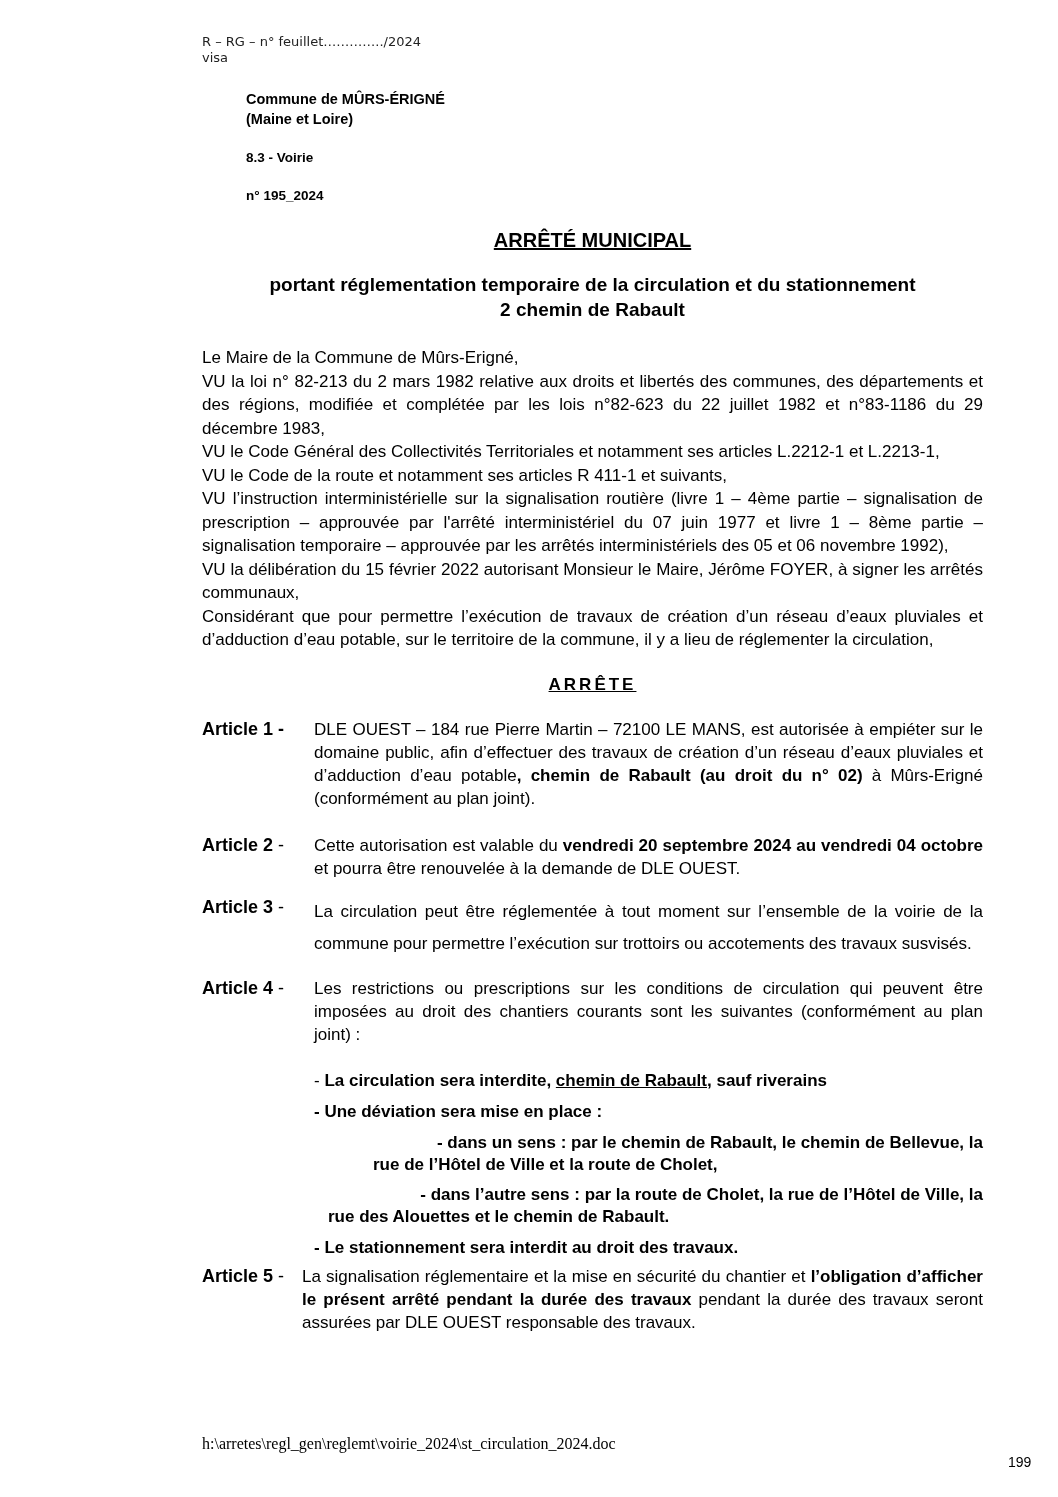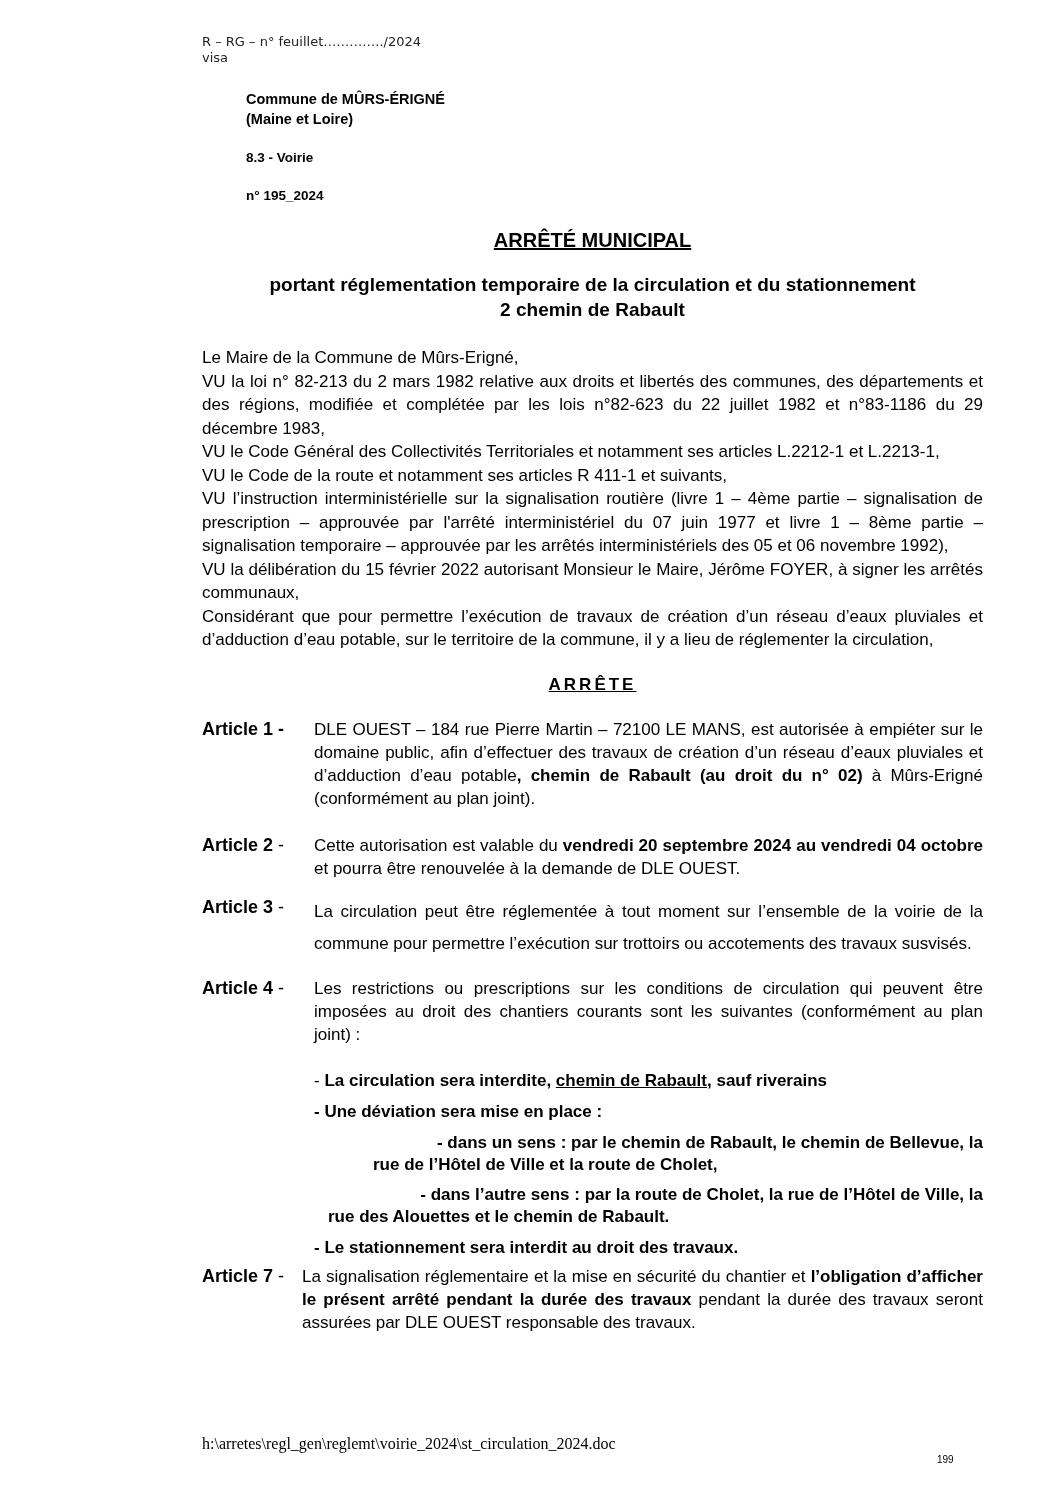--- a/index.html
+++ b/index.html
@@ -12,21 +12,21 @@
   .u { text-decoration: underline; }
   .para { left: 202px; width: 781px; font-family: "Liberation Sans", sans-serif; font-size: 17px; line-height: 23.5px; text-align: justify; }
   .para p { margin: 0; }
   .art-label { left: 202px; font-family: "Liberation Sans", sans-serif; font-size: 18px; font-weight: bold; line-height: 23px; }
   .art-label .dash { font-weight: normal; }
   .art-body { left: 314px; width: 669px; font-family: "Liberation Sans", sans-serif; font-size: 17px; line-height: 23px; text-align: justify; }
   .art-body.a5 { left: 302px; width: 681px; }
   b { font-weight: bold; }
   .li { font-family: "Liberation Sans", sans-serif; font-size: 17px; line-height: 23px; font-weight: bold; }
   .footer { left: 202px; font-family: "Liberation Serif", serif; font-size: 16px; }
-  .pnum { left: 937px; font-family: "Liberation Sans", sans-serif; font-size: 10px; }
+  .pnum { left: 1008px; font-family: "Liberation Sans", sans-serif; font-size: 14px; }
 </style>
 </head>
 <body>
 
 <div class="page">
 
   <div class="abs hdr-small" style="top:34px;">R – RG – n° feuillet…………../2024</div>
   <div class="abs hdr-small" style="top:50px;">visa</div>
   <div class="abs hdr-bold" style="top:89px;">Commune de MÛRS-ÉRIGNÉ</div>
   <div class="abs hdr-bold" style="top:109px;">(Maine et Loire)</div>
@@ -82,21 +82,21 @@
 
   <div class="abs li" style="left:389px; width:594px; top:1131px; text-align:right;">- dans un sens : par le chemin de Rabault, le chemin de Bellevue, la</div>
   <div class="abs li" style="left:373px; top:1153px;">rue de l’Hôtel de Ville et la route de Cholet,</div>
 
   <div class="abs li" style="left:389px; width:594px; top:1183px; text-align:right;">- dans l’autre sens : par la route de Cholet, la rue de l’Hôtel de Ville, la</div>
   <div class="abs li" style="left:328px; top:1205px;">rue des Alouettes et le chemin de Rabault.</div>
 
   <div class="abs li" style="left:314px; top:1236px;">- Le stationnement sera interdit au droit des travaux.</div>
 
   <div class="abs art-label" style="top:1265px;">
-    <span>Article 7</span><span class="dash"> -</span>
+    <span>Article 5</span><span class="dash"> -</span>
   </div>
   <div class="abs art-body a5" style="top:1265px;">
     <span>La signalisation réglementaire et la mise en sécurité du chantier et </span><b>l’obligation d’afficher le présent arrêté pendant la durée des travaux</b><span> pendant la durée des travaux seront assurées par DLE OUEST responsable des travaux.</span>
   </div>
 
   <div class="abs footer" style="top:1435px;">h:\arretes\regl_gen\reglemt\voirie_2024\st_circulation_2024.doc</div>
   <div class="abs pnum" style="top:1454px;">199</div>
 
 </div>
 

